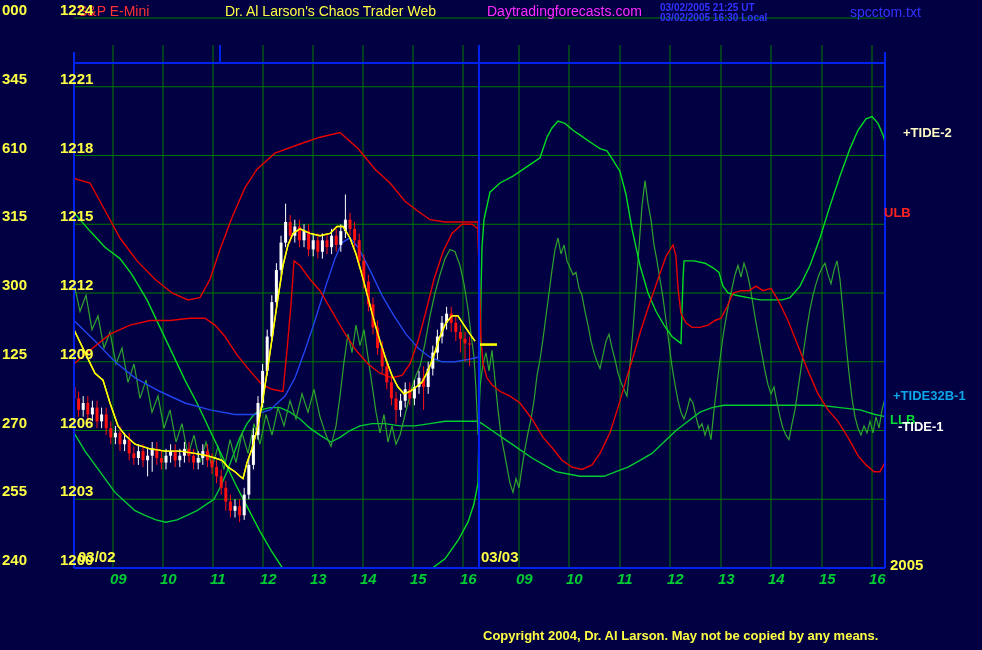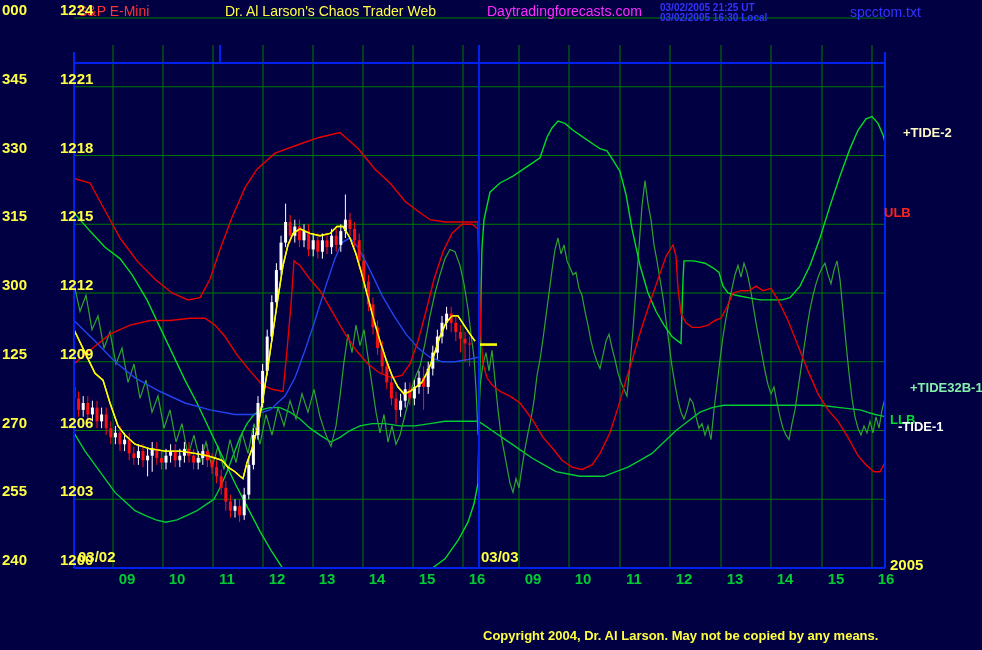--- a/index.html
+++ b/index.html
@@ -11,21 +11,21 @@
   .magenta{color:#ff2bff;}
   .blue{color:#3333ff;}
   .green{color:#00cc33;}
   .b15{font-weight:bold;font-size:15px;}
   .b14{font-size:14px;}
   .b13{font-size:13px;font-weight:bold;}
   .s10{font-size:10px;font-weight:bold;}
   .axisrow span{display:inline-block;}
   .axl{width:36px;text-align:left;}
   .axr{width:46px;text-align:left;margin-left:22px;}
-  .hour{width:34px;text-align:center;}
+  .hour{width:34px;font-style:italic;}
   svg{position:absolute;left:0;top:0;}
   a{text-decoration:none;}
 </style>
 </head>
 <body>
 
 <div id="screen">
   <svg id="plot" width="982" height="650">
       <defs>
         <clipPath id="pc">
@@ -259,21 +259,21 @@
   <div class="t red b14" style="left:78px;top:4px;">S&amp;P E-Mini</div>
   <div class="t yellow b14" style="left:225px;top:4px;">Dr. Al Larson's Chaos Trader Web</div>
   <a class="t magenta b14" style="left:487px;top:4px;" href="#">Daytradingforecasts.com</a>
   <div class="t blue s10" style="left:660px;top:3px;">03/02/2005 21:25 UT</div>
   <div class="t blue s10" style="left:660px;top:13px;">03/02/2005 16:30 Local</div>
   <div class="t blue b14" style="left:850px;top:5px;">spcctom.txt</div>
 
   <div id="axis-labels">
       <div class="t yellow b15 axisrow" style="left: 2px; top: 2px;"><span class="axl">000</span><span class="axr">1224</span></div>
       <div class="t yellow b15 axisrow" style="left: 2px; top: 70.75px;"><span class="axl">345</span><span class="axr">1221</span></div>
-      <div class="t yellow b15 axisrow" style="left: 2px; top: 139.5px;"><span class="axl">330</span><span class="axr">1218</span></div>
+      <div class="t yellow b15 axisrow" style="left: 2px; top: 139.5px;"><span class="axl">610</span><span class="axr">1218</span></div>
       <div class="t yellow b15 axisrow" style="left: 2px; top: 208.25px;"><span class="axl">315</span><span class="axr">1215</span></div>
       <div class="t yellow b15 axisrow" style="left: 2px; top: 277px;"><span class="axl">300</span><span class="axr">1212</span></div>
       <div class="t yellow b15 axisrow" style="left: 2px; top: 345.75px;"><span class="axl">125</span><span class="axr">1209</span></div>
       <div class="t yellow b15 axisrow" style="left: 2px; top: 414.5px;"><span class="axl">270</span><span class="axr">1206</span></div>
       <div class="t yellow b15 axisrow" style="left: 2px; top: 483.25px;"><span class="axl">255</span><span class="axr">1203</span></div>
       <div class="t yellow b15 axisrow" style="left: 2px; top: 552px;"><span class="axl">240</span><span class="axr">1200</span></div>
     </div>
   <div id="hour-labels">
       <div class="t green b15 hour" style="left: 110px; top: 571px;">09</div>
       <div class="t green b15 hour" style="left: 160px; top: 571px;">10</div>
@@ -288,21 +288,21 @@
       <div class="t green b15 hour" style="left: 617px; top: 571px;">11</div>
       <div class="t green b15 hour" style="left: 667px; top: 571px;">12</div>
       <div class="t green b15 hour" style="left: 718px; top: 571px;">13</div>
       <div class="t green b15 hour" style="left: 768px; top: 571px;">14</div>
       <div class="t green b15 hour" style="left: 819px; top: 571px;">15</div>
       <div class="t green b15 hour" style="left: 869px; top: 571px;">16</div>
     </div>
   <div id="line-labels">
       <div class="t b13" style="left: 903px; top: 126px; color: #fef9c3;">+TIDE-2</div>
       <div class="t b13" style="left: 884px; top: 206px; color: rgb(255, 34, 34);">ULB</div>
-      <div class="t b13" style="left: 893px; top: 381px; color: #86efac; margin-left: 17px;">+TIDE32B-1</div>
+      <div class="t b13" style="left: 893px; top: 389px; color: #0ea5e9;">+TIDE32B-1</div>
       <div class="t b13" style="left: 884px; top: 413px; color: rgb(0, 221, 51); padding-left: 6px;">LLB</div>
       <div class="t b13" style="left: 898px; top: 420px; color: #ffffff;">-TIDE-1</div>
     </div>
 
   <div class="t yellow b15" style="left:78px;top:549px;">03/02</div>
   <div class="t yellow b15" style="left:481px;top:549px;">03/03</div>
   <div class="t yellow b15" style="left:890px;top:549px;margin-top:8px;">2005</div>
 
   <div class="t yellow b13" style="left:483px;top:629px;">Copyright 2004, Dr. Al Larson. May not be copied by any means.</div>
 </div>

